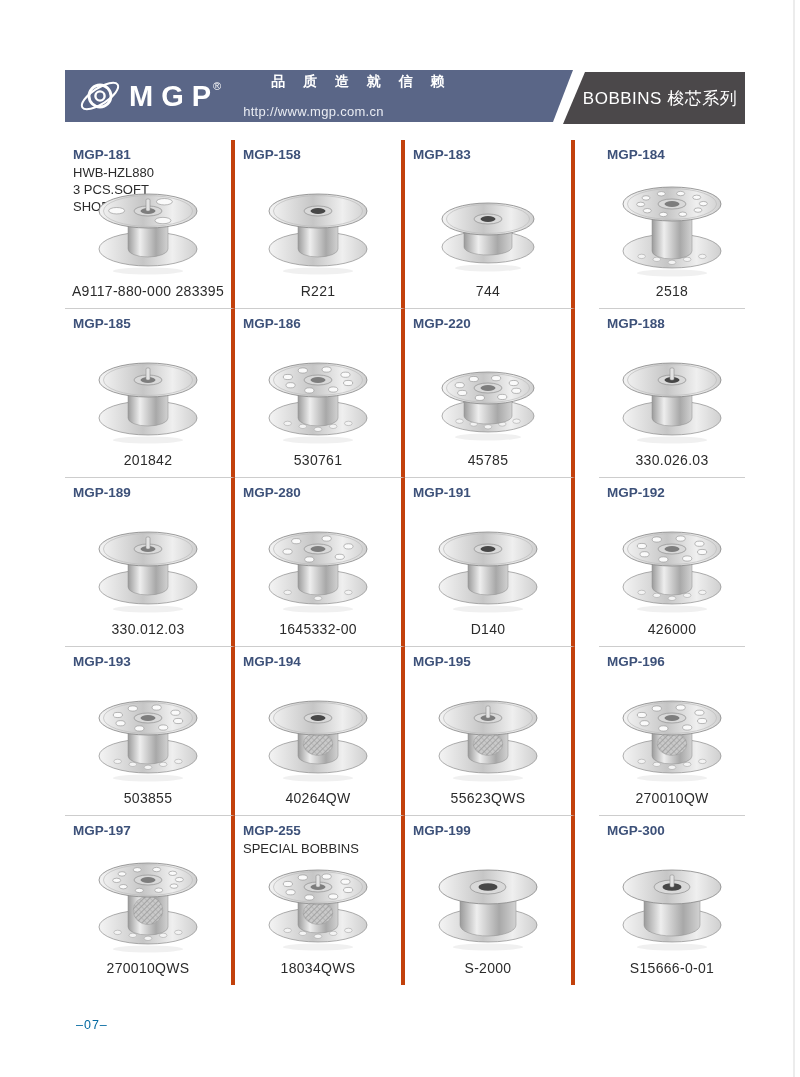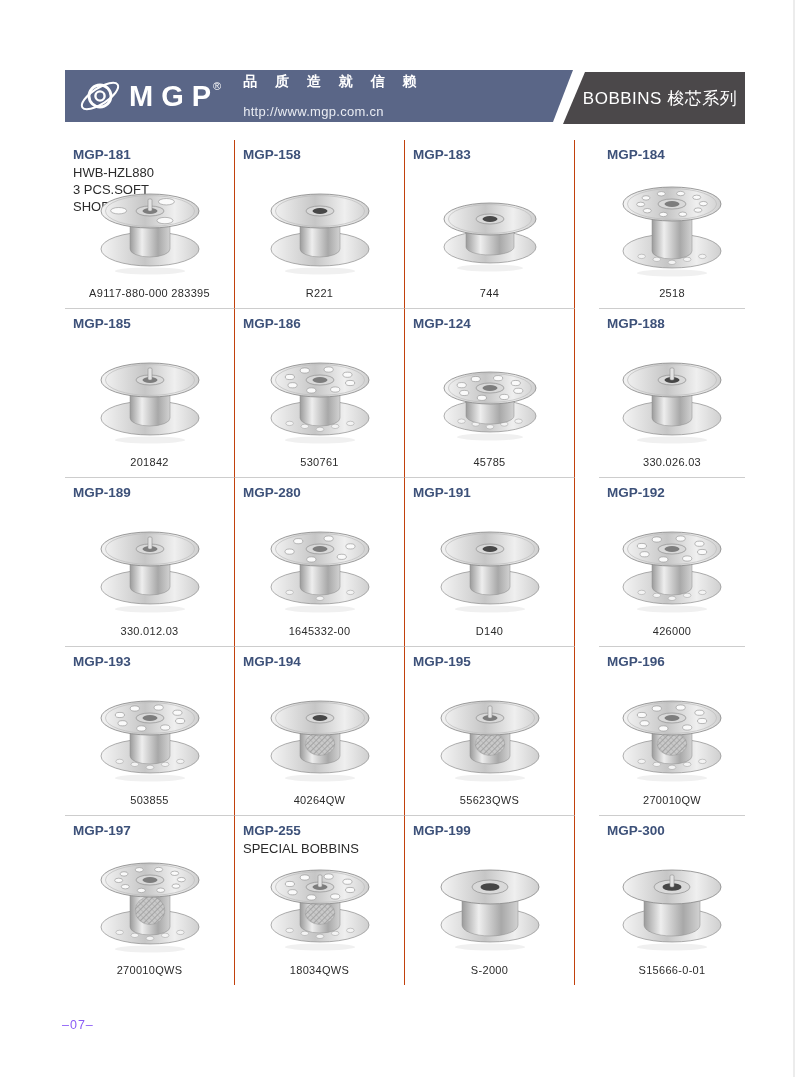--- a/index.html
+++ b/index.html
@@ -9,41 +9,41 @@
 
   
   .band-blue{position:absolute;left:65px;top:70px;width:508px;height:52px;background:#5a6687;
              clip-path:polygon(0 0,100% 0,calc(100% - 20px) 100%,0 100%);
              display:flex;align-items:center;}
   .logo{display:flex;align-items:center;padding-left:12px;}
   .orbit{display:inline-flex;margin-right:6px;}
   .logo-text{color:#ffffff;font-weight:bold;font-size:29px;letter-spacing:8px;line-height:1;}
   .reg{color:#ffffff;font-size:11px;vertical-align:top;position:relative;top:-10px;left:-6px;}
   .tagline-block{margin-left:16px;}
-  .tagline{color:#ffffff;font-weight:bold;font-size:14px;letter-spacing:7px;white-space:nowrap;}
+  .tagline{color:#ffffff;font-weight:bold;font-size:14px;letter-spacing:7px;white-space:nowrap;margin-left:28px;}
   .url{color:#e9ecf3;font-size:13px;margin-top:13px;letter-spacing:0.3px;}
   .band-dark{position:absolute;left:563px;top:72px;width:182px;height:52px;background:#4b484a;
              clip-path:polygon(22px 0,100% 0,100% 100%,0 100%);
              display:flex;align-items:center;justify-content:center;}
   .series-title{color:#ffffff;font-weight:normal;font-size:17px;letter-spacing:0.5px;padding-left:12px;white-space:nowrap;}
 
   
   .grid{position:absolute;left:65px;top:140px;width:680px;height:845px;
         display:grid;grid-template-columns:repeat(4,1fr);grid-auto-rows:169px;}
-  .cell{position:relative;border-right:1px solid #c2410c;border-bottom:1px solid #cdcdcd;
+  .cell{position:relative;border-right:4px solid #c2410c;border-bottom:1px solid #cdcdcd;
         padding:8px 8px 0;box-sizing:border-box;}
   .cell:nth-child(4n){border-right:none;margin-left:24px;}
   .cell:nth-child(n+17){border-bottom:none;}
   .model{color:#3d5179;font-weight:bold;font-size:13.5px;line-height:1.1;}
   .sub{font-size:13px;color:#2b2b2b;line-height:1.3;margin-top:2px;}
   .img{position:absolute;left:50%;top:36px;transform:translateX(-50%);}
-  .part{position:absolute;bottom:9px;left:0;right:0;text-align:center;font-size:11px;color:#2b2b2b;letter-spacing:0.3px;}
+  .part{position:absolute;bottom:9px;left:0;right:0;text-align:center;font-size:14px;color:#2b2b2b;letter-spacing:0.3px;}
 
   
-  .footer{position:absolute;left:62px;top:1018px;font-size:12.5px;color:#8b5cf6;letter-spacing:1px;}
+  .footer{position:absolute;left:76px;top:1018px;font-size:12.5px;color:#0369a1;letter-spacing:1px;}
 </style>
 </head>
 <body>
 
 <div class="page">
 
   <header>
     <div class="band-blue">
       <div class="logo">
         <span class="orbit">
@@ -304,21 +304,21 @@
             <ellipse cx="38.56057167258387" cy="40.26761580474668" rx="4.6" ry="2.6" fill="#fafafa" stroke="#8f8f8f" stroke-width="0.6"></ellipse>
             <ellipse cx="35.861301454574225" cy="31.99325054362244" rx="4.6" ry="2.6" fill="#fafafa" stroke="#8f8f8f" stroke-width="0.6"></ellipse>
             <ellipse cx="50.816872092200725" cy="25.48019833538624" rx="4.6" ry="2.6" fill="#fafafa" stroke="#8f8f8f" stroke-width="0.6"></ellipse>
             <ellipse cx="66" cy="35" rx="14" ry="5" fill="#d9d9d9" stroke="#8f8f8f" stroke-width="0.7"></ellipse>
             <ellipse cx="66" cy="35" rx="7.5" ry="2.9" fill="#7d7d7d"></ellipse>
           </svg></div>
     <div class="part">530761</div>
   </div>
 
   <div class="cell">
-    <div class="model">MGP-124</div>
+    <div class="model">MGP-220</div>
     <div class="sub"></div>
     <div class="img"><svg width="132" height="108" viewBox="0 0 132 108">
             <defs>
     <linearGradient id="mfg7" x1="0" y1="0" x2="1" y2="0">
       <stop offset="0" stop-color="#f4f4f4"></stop>
                 <stop offset="0.45" stop-color="#c6c6c6"></stop>
       <stop offset="0.75" stop-color="#efefef"></stop>
                 <stop offset="1" stop-color="#cfcfcf"></stop>
     </linearGradient>
     <linearGradient id="mbg7" x1="0" y1="0" x2="1" y2="0">

